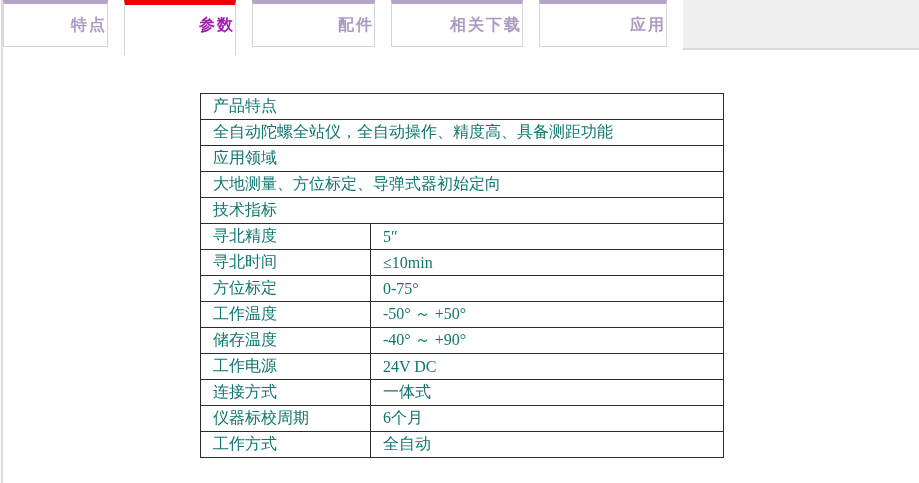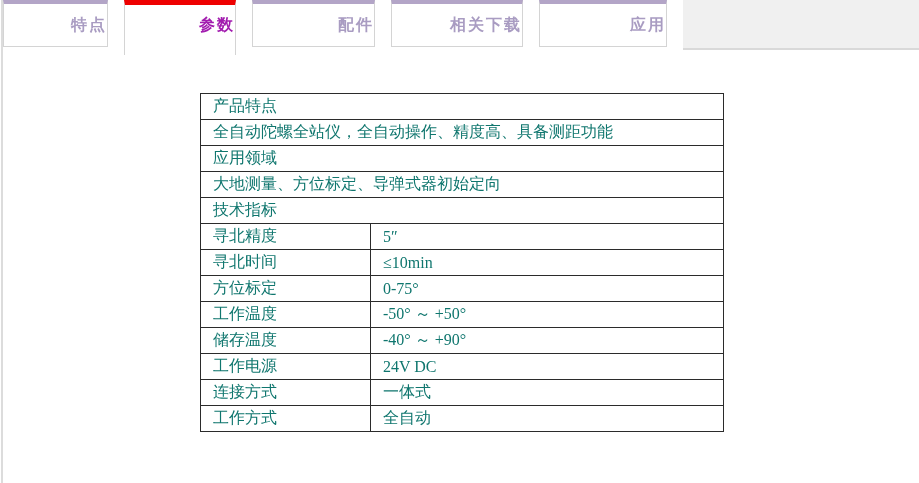--- a/index.html
+++ b/index.html
@@ -106,17 +106,21 @@
       </tr>
       <tr>
         <td>工作电源</td>
         <td>24V DC</td>
       </tr>
       <tr>
         <td>连接方式</td>
         <td>一体式</td>
       </tr>
       <tr>
+        <td>仪器标校周期</td>
+        <td>6个月</td>
+      </tr>
+      <tr>
         <td>工作方式</td>
         <td>全自动</td>
       </tr>
     </tbody>
 </table>
 
 </body></html>

